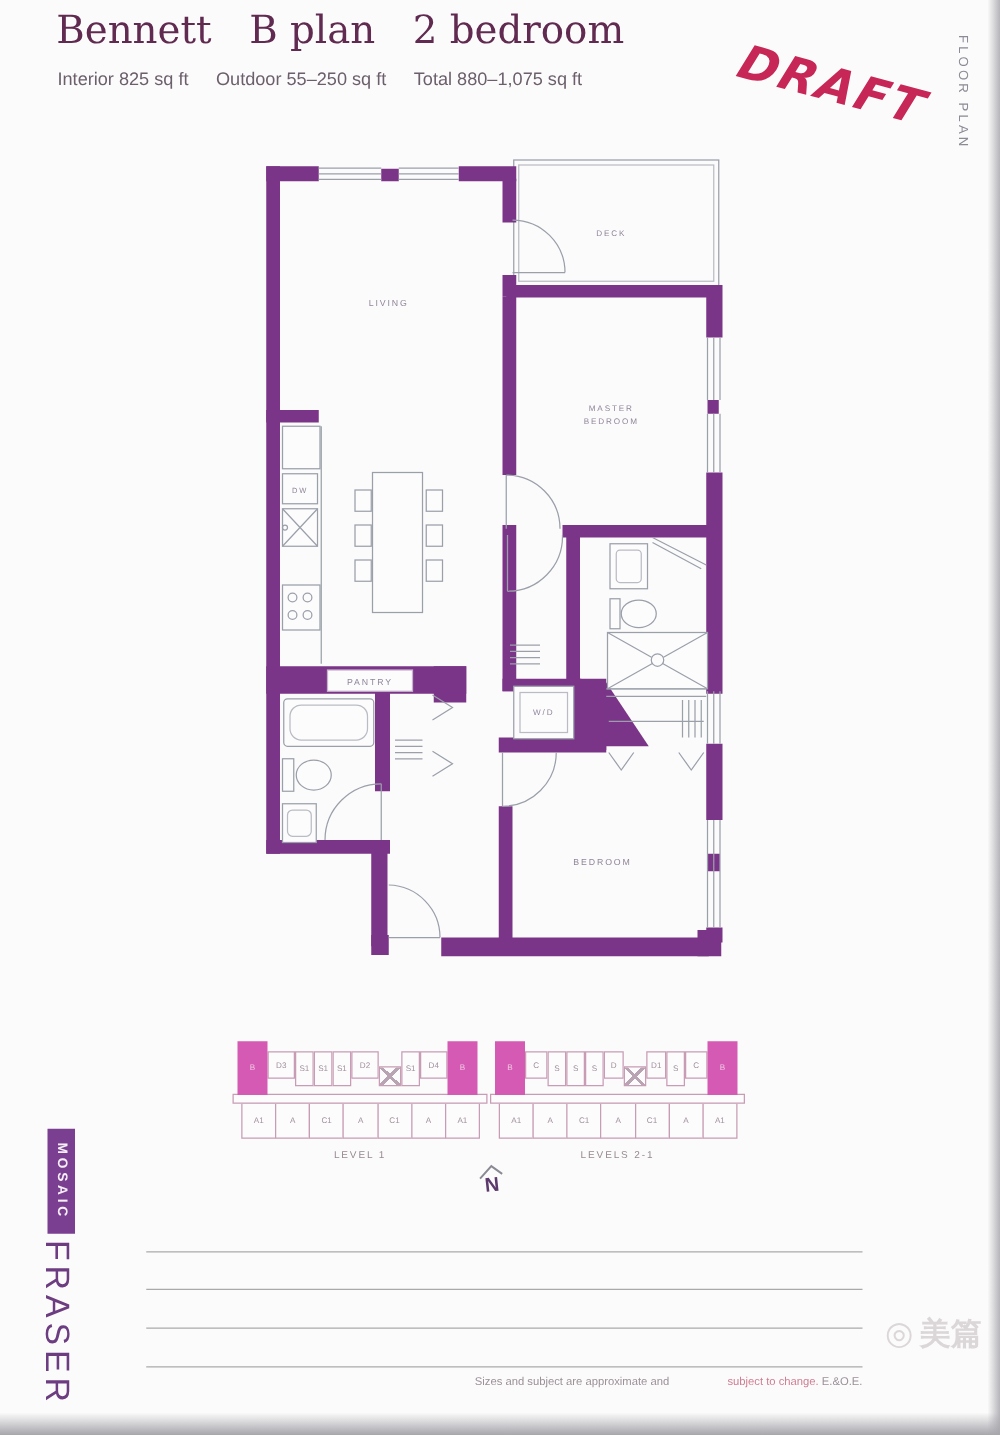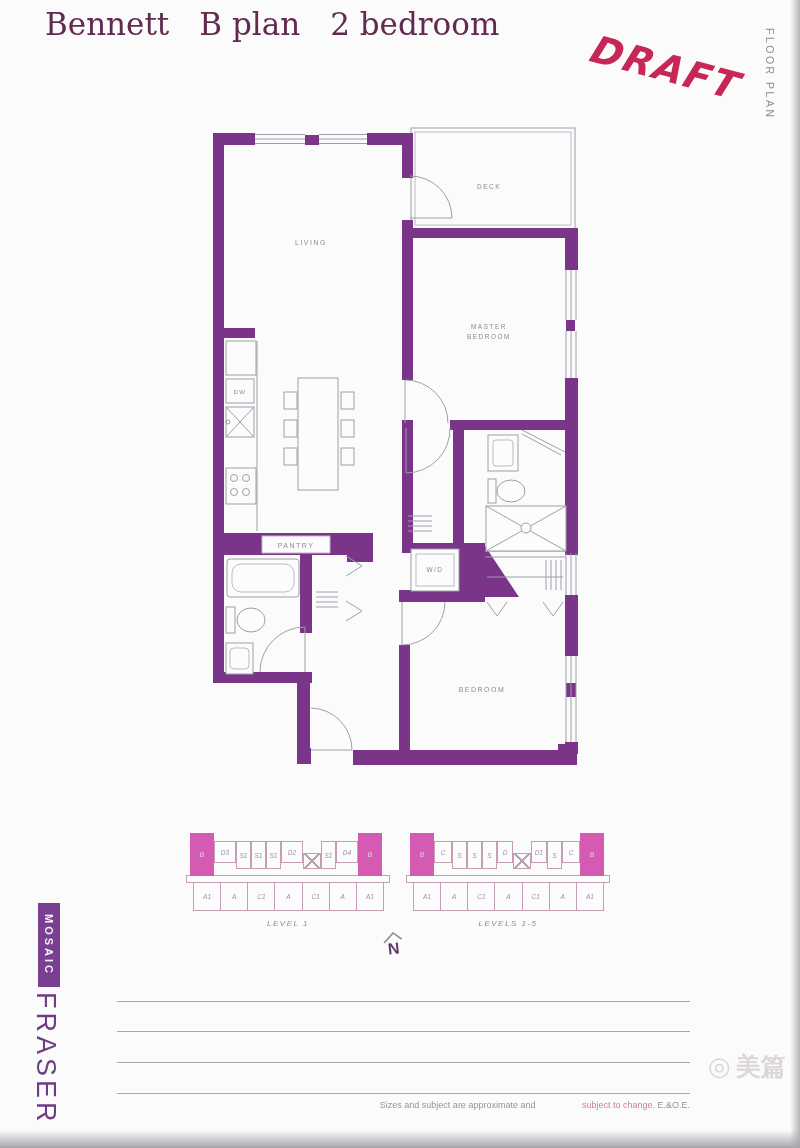--- a/index.html
+++ b/index.html
@@ -19,21 +19,21 @@
   .side-label{position:absolute;left:764px;top:28px;writing-mode:vertical-rl;
          font-size:10.5px;letter-spacing:2.5px;color:#8b8b95;}
   
   .plan{position:absolute;left:200px;top:118px;}
   .w{fill:var(--wall,#7b3588);}
   .ln{stroke:#9aa0aa;stroke-width:1;fill:none;}
   .ln2{stroke:#b9bcc4;stroke-width:1;fill:none;}
   .fx{stroke:#9aa0aa;stroke-width:1;fill:#fdfcfd;}
   .rl{fill:#90859a;font-family:"Liberation Sans",sans-serif;letter-spacing:1.5px;}
   
-  .levels{position:absolute;left:190px;top:833px;display:flex;gap:24px;font-style:italic;}
+  .levels{position:absolute;left:190px;top:833px;display:flex;gap:10px;}
   .bldg{width:196px;}
   .toprow{display:flex;align-items:flex-start;height:43px;}
   .unit{box-sizing:border-box;display:flex;align-items:center;justify-content:center;
         font-size:6.5px;color:#a0909c;}
   .toprow .plain{border:1px solid #c79cb4;background:#fdfcfd;margin-top:8px;}
   .toprow .hl{background:var(--hl,#d45ab4);color:#f3c8e4;height:43px;margin-top:0;
         position:relative;z-index:2;border:none;}
   .toprow .core{border:1px solid #c79cb4;background:
         linear-gradient(45deg,transparent 44%,#b9a4b4 44%,#b9a4b4 56%,transparent 56%),
         linear-gradient(-45deg,transparent 44%,#b9a4b4 44%,#b9a4b4 56%,transparent 56%),#fdfcfd;
@@ -69,20 +69,23 @@
   .edge-bottom{position:absolute;left:0;bottom:0;width:100%;height:18px;
         background:linear-gradient(to bottom,rgba(190,190,195,0),#a6a6ac);}
 </style>
 </head>
 <body>
 
 <div class="page">
 
   <div class="title">
     <span>Bennett</span><span>B plan</span><span>2 bedroom</span>
+  </div>
+  <div class="stats">
+    <span>Interior 825 sq ft</span><span>Outdoor 55–250 sq ft</span><span>Total 880–1,075 sq ft</span>
   </div>
 
   <div class="stamp">DRAFT</div>
   <div class="side-label">FLOOR PLAN</div>
 
   <svg class="plan" width="390" height="660" viewBox="200 118 390 660">
     <g>
       <rect class="ln" x="411" y="128" width="164" height="101"></rect>
       <rect class="ln2" x="415" y="132" width="156" height="93"></rect>
     </g>
@@ -250,21 +253,21 @@
       <div class="corr"></div>
       <div class="botrow">
           <div class="unit">A1</div>
           <div class="unit">A</div>
           <div class="unit">C1</div>
           <div class="unit">A</div>
           <div class="unit">C1</div>
           <div class="unit">A</div>
           <div class="unit">A1</div>
         </div>
-      <div class="lvl-label">LEVELS 1-5</div>
+      <div class="lvl-label">LEVELS 2-1</div>
     </div>
   </div>
 
   <div class="compass">
     <svg width="26" height="14">
       <polyline points="4,12 14,3 22,10" fill="none" stroke="#8a8a94" stroke-width="1.6"></polyline>
     </svg>
     <div class="n">N</div>
   </div>
 

